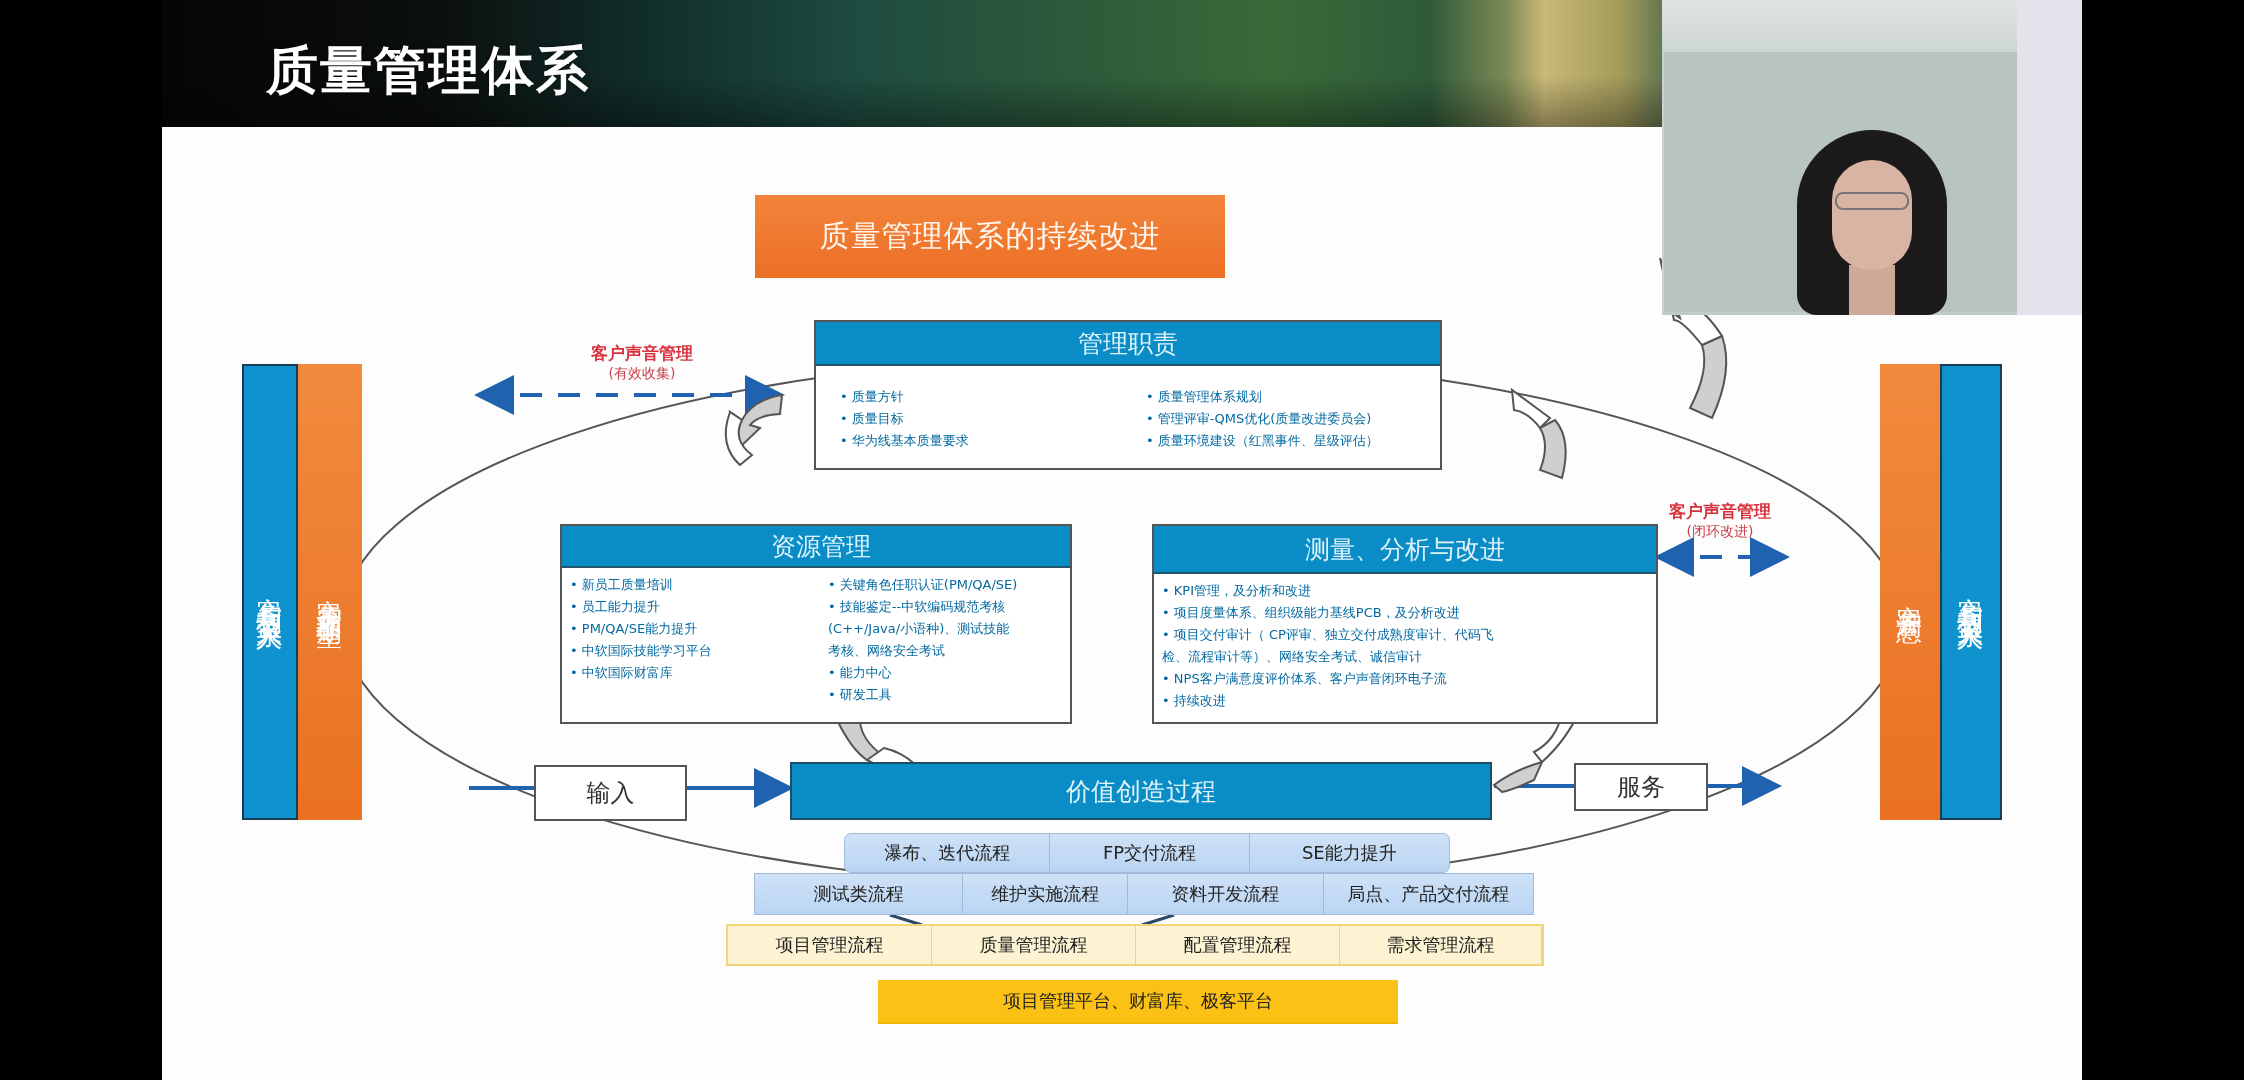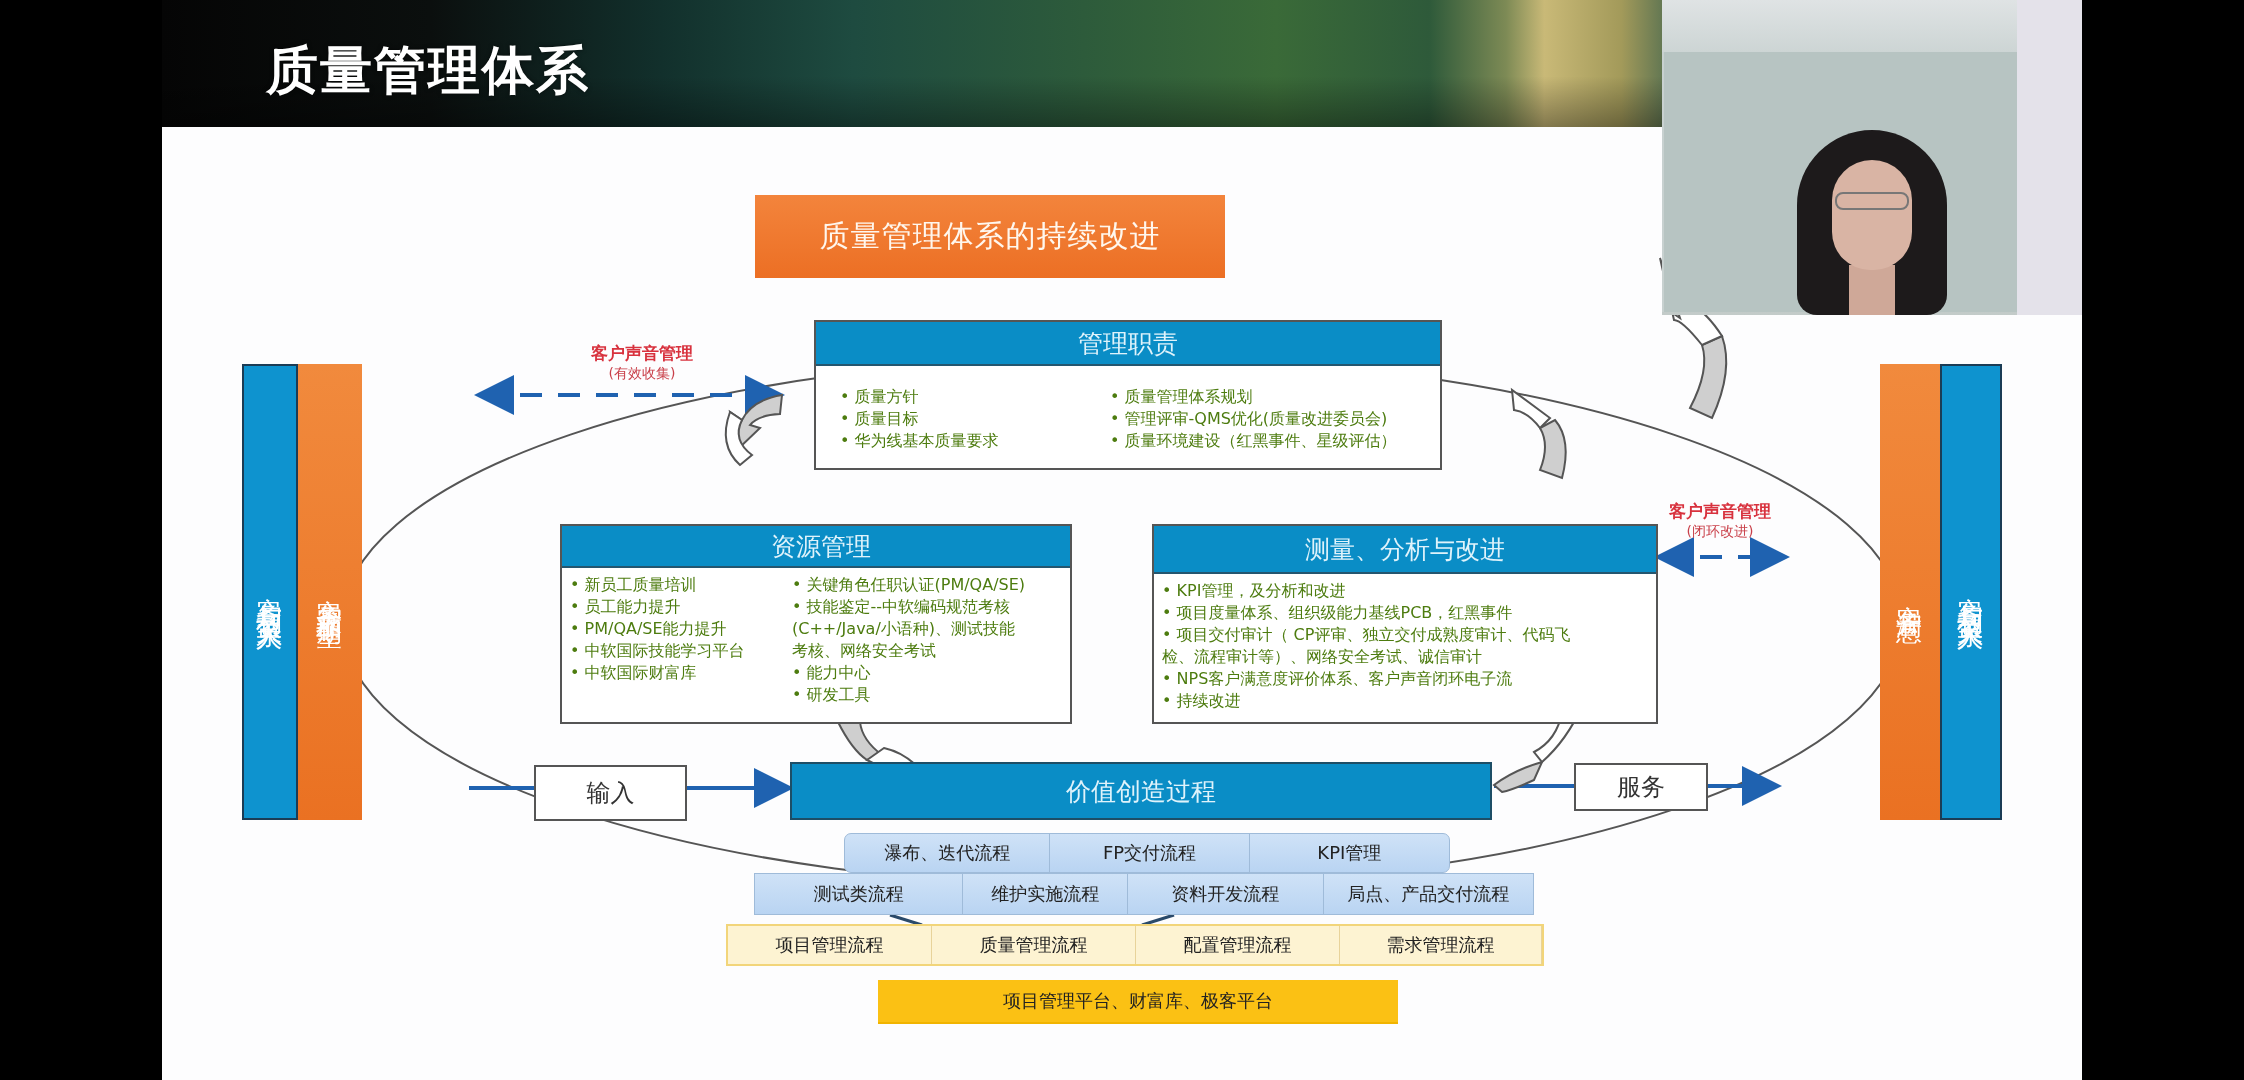--- a/index.html
+++ b/index.html
@@ -27,21 +27,21 @@
       display: flex; align-items: center; justify-content: center; letter-spacing: 1px; }
 
     .ellipse-svg { position: absolute; left: 0; top: 0; width: 1920px; height: 1080px; pointer-events: none; }
 
     .stake-col { position: absolute; top: 364px; height: 456px; display: flex; align-items: center; justify-content: center; color: #fff; font-size: 26px; writing-mode: vertical-rl; text-orientation: upright; letter-spacing: 4px; }
     .blue-col { background: #0e93cf; border: 2px solid #1b3c55; }
     .orange-col { background: linear-gradient(180deg, #f18a3d 0%, #ea7122 100%); }
 
     .panel { position: absolute; background: #fff; border: 2px solid #555; }
     .panel-head { background: #0a8dc6; color: #dff3fb; font-size: 25px; text-align: center; border-bottom: 2px solid #24566f; display: flex; align-items: center; justify-content: center; }
-    .panel-body { display: flex; padding: 6px 8px; color: #4d7c0f; font-size: 16px; line-height: 22px; }
+    .panel-body { display: flex; padding: 6px 8px; color: #0369a1; font-size: 13px; line-height: 22px; gap: 36px; }
     .panel-body ul { list-style: none; }
     .panel-body li::before { content: "• "; }
     .panel-body li.cont::before { content: ""; }
 
     .vcp-bar { position: absolute; left: 628px; top: 762px; width: 702px; height: 58px; background: #0a8dc6; border: 2px solid #1d4e66; color: #dff3fb; font-size: 25px; display: flex; align-items: center; justify-content: center; }
     .io-box { position: absolute; background: #fff; border: 2px solid #555; font-size: 24px; color: #333; display: flex; align-items: center; justify-content: center; }
 
     .voice-label { position: absolute; text-align: center; }
     .voice-title { color: #d8323e; font-size: 17px; font-weight: bold; }
     .voice-sub { color: #c9404a; font-size: 14px; }
@@ -158,37 +158,37 @@
         <li>研发工具</li>
       </ul>
     </div>
   </div>
 
   <div class="panel" style="left:990px;top:524px;width:506px;height:200px;">
     <div class="panel-head" style="height:48px;">测量、分析与改进</div>
     <div class="panel-body">
       <ul>
         <li>KPI管理，及分析和改进</li>
-        <li>项目度量体系、组织级能力基线PCB，红黑事件</li>
+        <li>项目度量体系、组织级能力基线PCB，及分析改进</li>
         <li>项目交付审计（ CP评审、独立交付成熟度审计、代码飞</li>
         <li class="cont">检、流程审计等）、网络安全考试、诚信审计</li>
         <li>NPS客户满意度评价体系、客户声音闭环电子流</li>
         <li>持续改进</li>
       </ul>
     </div>
   </div>
 
   <div class="io-box" style="left:372px;top:765px;width:153px;height:56px;">输入</div>
   <div class="vcp-bar">价值创造过程</div>
   <div class="io-box" style="left:1412px;top:763px;width:134px;height:48px;">服务</div>
 
   <div class="proc-row row-blue" style="left:682px;top:833px;width:606px;height:40px;border-radius:7px;">
     <div class="proc-cell" style="width:206px;">瀑布、迭代流程</div>
     <div class="proc-cell" style="width:200px;">FP交付流程</div>
-    <div class="proc-cell" style="width:200px;">KPI管理</div>
+    <div class="proc-cell" style="width:200px;">SE能力提升</div>
   </div>
   <div class="proc-row row-blue" style="left:592px;top:873px;width:780px;height:42px;">
     <div class="proc-cell" style="width:209px;">测试类流程</div>
     <div class="proc-cell" style="width:165px;">维护实施流程</div>
     <div class="proc-cell" style="width:196px;">资料开发流程</div>
     <div class="proc-cell" style="width:210px;">局点、产品交付流程</div>
   </div>
   <div class="proc-row row-cream" style="left:564px;top:924px;width:818px;height:42px;">
     <div class="proc-cell" style="width:204px;">项目管理流程</div>
     <div class="proc-cell" style="width:204px;">质量管理流程</div>

